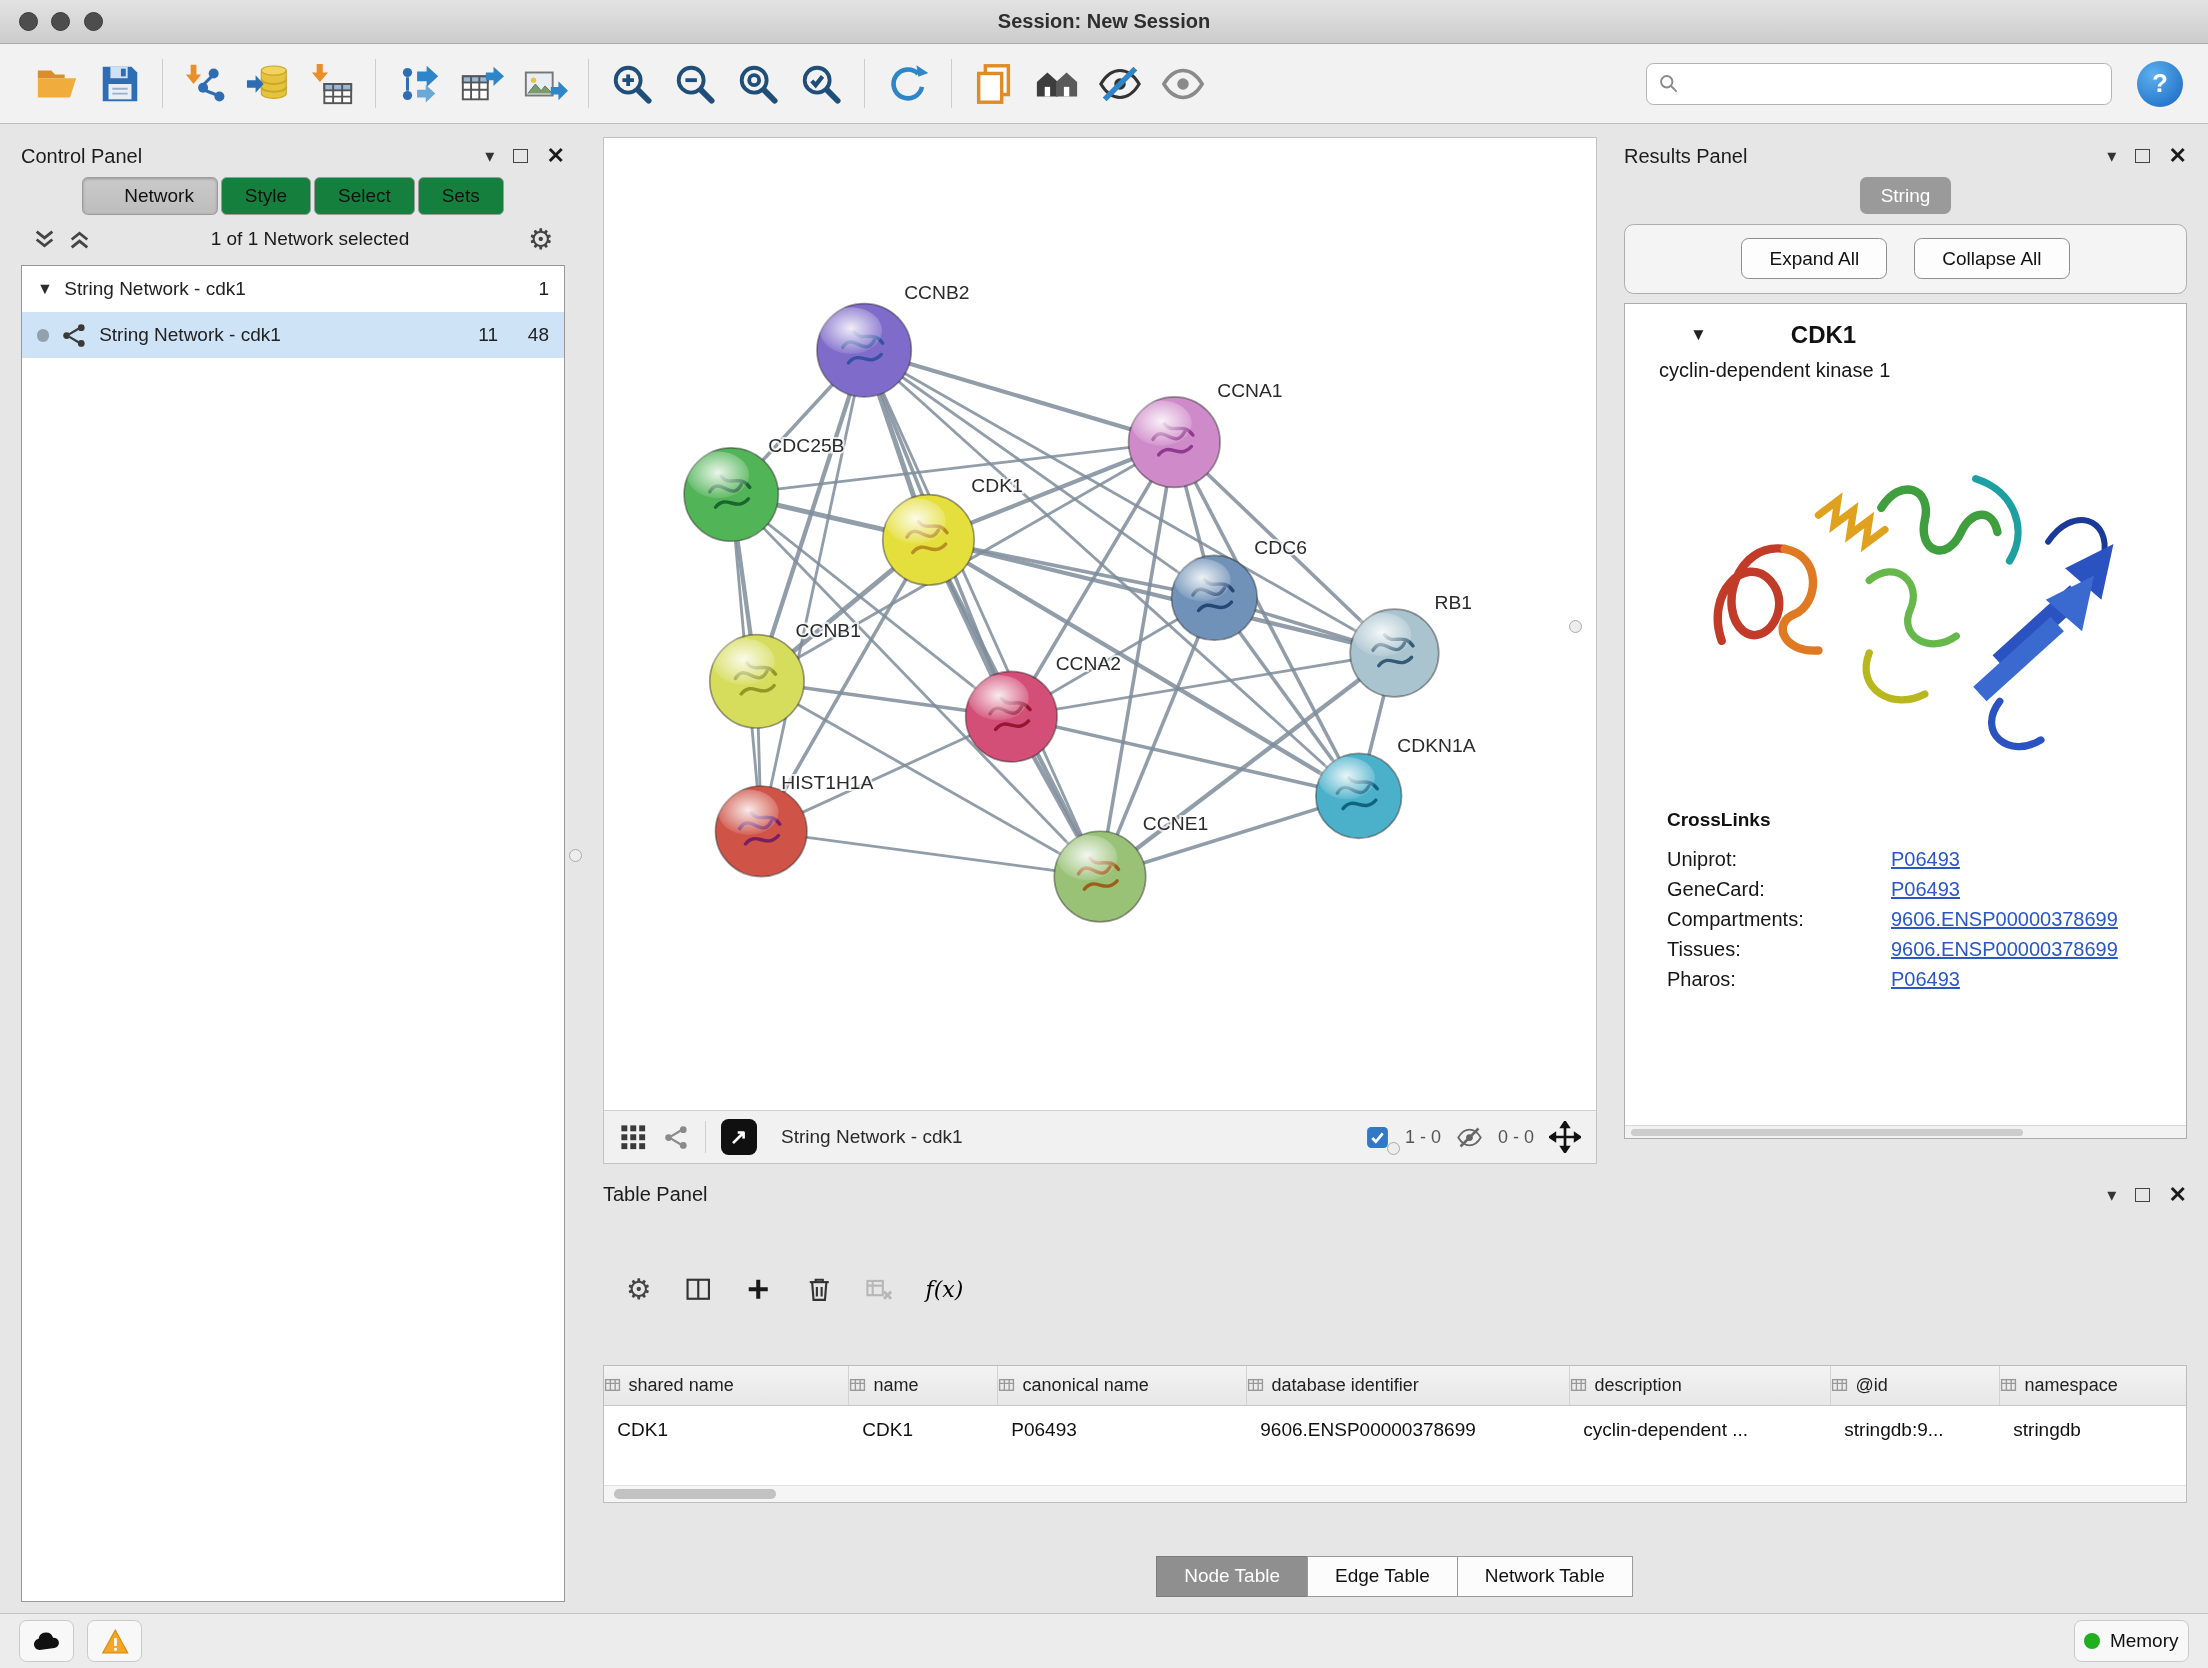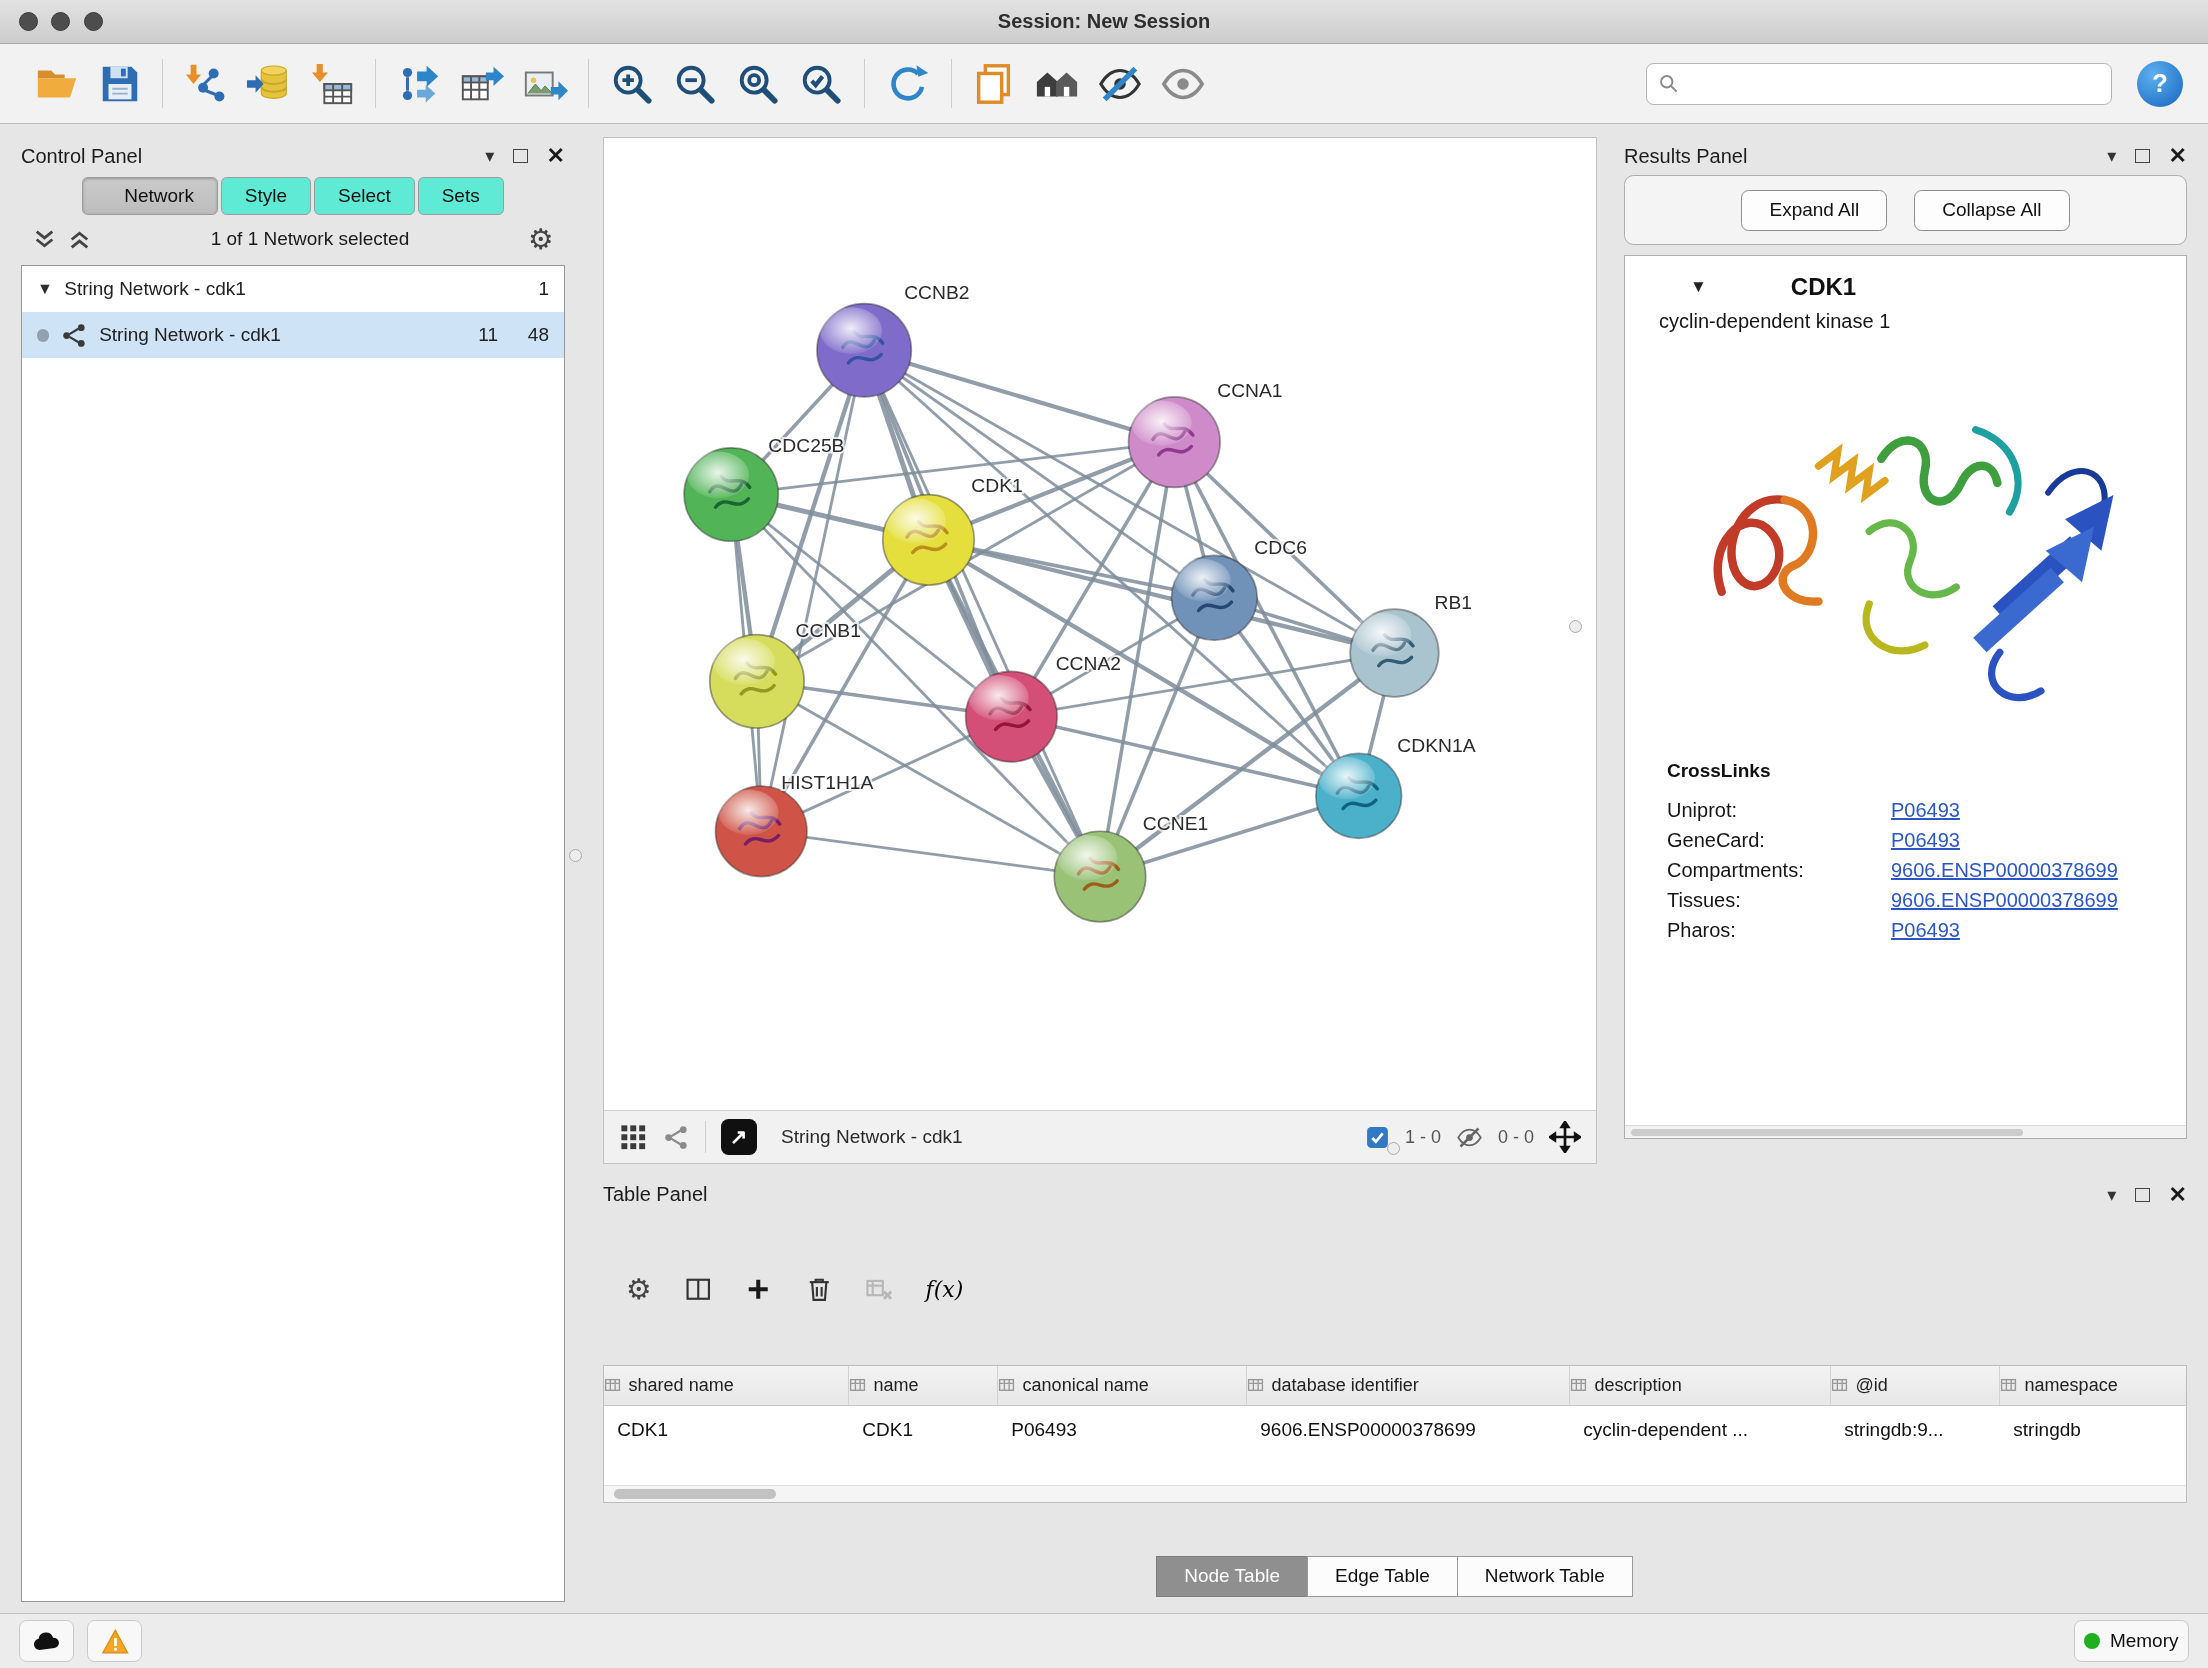--- a/index.html
+++ b/index.html
@@ -33,21 +33,21 @@
   .panel-header { display:flex; align-items:center; height:38px; flex:0 0 38px; }
   .panel-title { font-size:20px; color:#1c1c1c; }
   .ph-icons { margin-left:auto; display:flex; align-items:center; gap:19px; }
   .ic-collapse { font-size:18px; color:#333; line-height:1; }
   .ic-float { width:14.3px; height:14.3px; border:1.9px solid #444; display:inline-block; }
   .ic-close { font-size:22px; font-weight:bold; color:#1a1a1a; line-height:1; }
 
   
   .control-panel { width:544px; flex:0 0 544px; display:flex; flex-direction:column; min-height:0; }
   .cp-tabs { display:flex; justify-content:center; gap:2.9px; margin-top:1.9px; }
-  .cp-tab { padding:6.7px 23px; font-size:19px; border:1px solid #9c9c9c; background:#5eead4; border-radius:5.7px; color:#111; }
+  .cp-tab { padding:6.7px 23px; font-size:19px; border:1px solid #9c9c9c; background:#15803d; border-radius:5.7px; color:#111; }
   .cp-tab.selected { background:linear-gradient(#cacaca,#bdbdbd); box-shadow:inset 0 1px 2.9px rgba(0,0,0,.25);padding-left:41px; }
   .cp-subbar { height:49px; display:flex; align-items:center; padding:0 11.4px; gap:9.5px; }
   .cp-subbar .status { flex:1; text-align:center; font-size:19px; color:#1a1a1a; }
   .glyph-gear { font-size:28.5px; color:#444; line-height:1; }
   .tree-box { flex:1; border:1px solid #989898; background:#fff; margin-top:1.9px; overflow:hidden; }
   .tree-row { height:46px; display:flex; align-items:center; padding:0 15px; font-size:19px; gap:11.4px; }
   .tree-row .count { margin-left:auto; color:#222; }
   .tree-row.selected { background:#cfe3f7; }
   .tree-caret { font-size:16px; color:#2c2c2c; }
   .bullet { width:12.4px; height:12.4px; border-radius:50%; background:#93a1ad; flex:0 0 12.4px; }
@@ -509,20 +509,23 @@
         </div>
 
         <div class="results-panel">
           <div class="panel-header">
             <span class="panel-title">Results Panel</span>
             <span class="ph-icons">
               <span class="ic-collapse">▾</span>
               <span class="ic-float"></span>
               <span class="ic-close">✕</span>
             </span>
+          </div>
+          <div class="rp-badge-row">
+            <span class="rp-badge">String</span>
           </div>
           <div class="rp-box1">
             <span class="rp-btn">Expand All</span>
             <span class="rp-btn">Collapse All</span>
           </div>
           <div class="rp-box2">
             <div class="sec-header">
               <span class="sec-caret">▼</span>
               <span class="sec-title">CDK1</span>
             </div>

